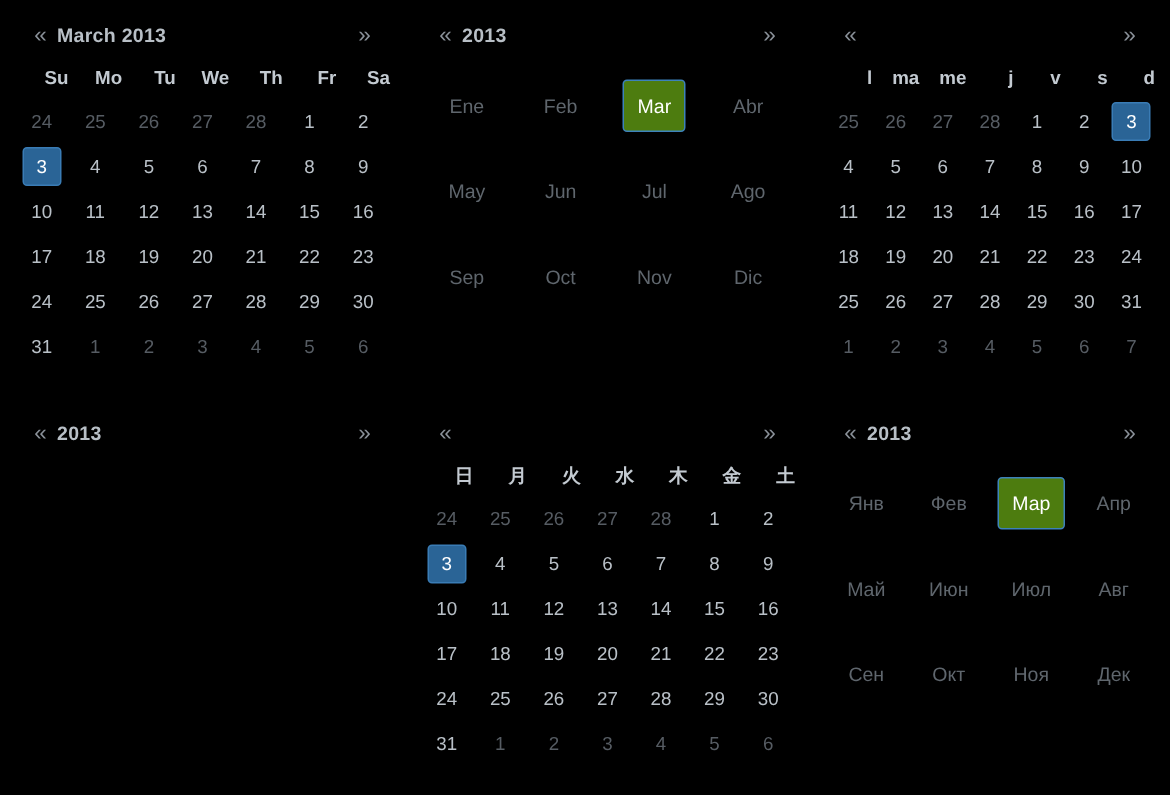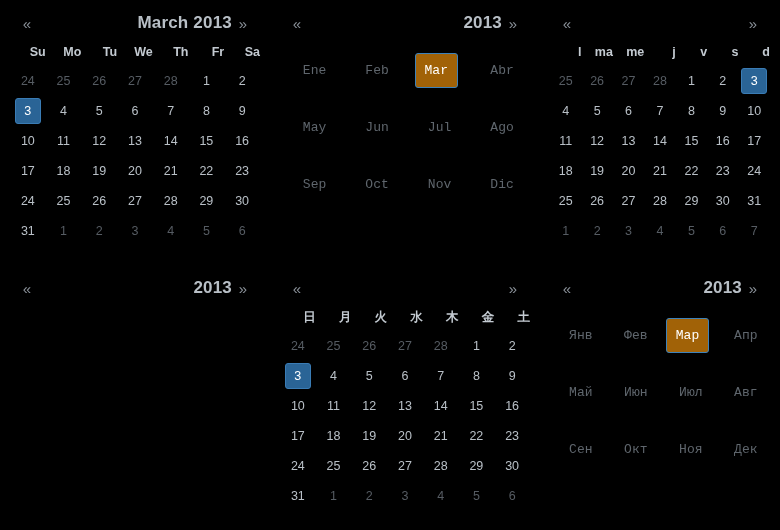--- a/index.html
+++ b/index.html
@@ -32,23 +32,23 @@
     color: #8a9199;
     font-size: 15px;
     line-height: 1;
     width: 22px;
     text-align: center;
     cursor: pointer;
     user-select: none;
   }
   .title {
     flex: 1;
-    text-align: right;
+    text-align: left;
     color: #b8bfc6;
-    font-size: 17px;
+    font-size: 13px;
     font-weight: bold;
     letter-spacing: .2px;
   }
   
   table.days {
     width: 100%;
     border-collapse: collapse;
     table-layout: fixed;
   }
   table.days th {
@@ -90,26 +90,25 @@
     align-items: center;
     justify-items: center;
     margin-top: 4px;
   }
   .month {
     font-size: 13px;
     color: #5f666d;
     padding: 10px 6px;
     border-radius: 3px;
     min-width: 42px;
-    text-align: right;
+    text-align: center;
     cursor: pointer;
-    font-family: Liberation Mono, monospace;
   }
   .month.sel {
-    background: #a16207;
+    background: #4d7c0f;
     color: #ffffff;
     border: 1px solid #3d82bb;
     padding: 9px 9px;
   }
 </style>
 </head>
 <body>
 
 <div class="grid" id="grid">
     <div class="cal">

